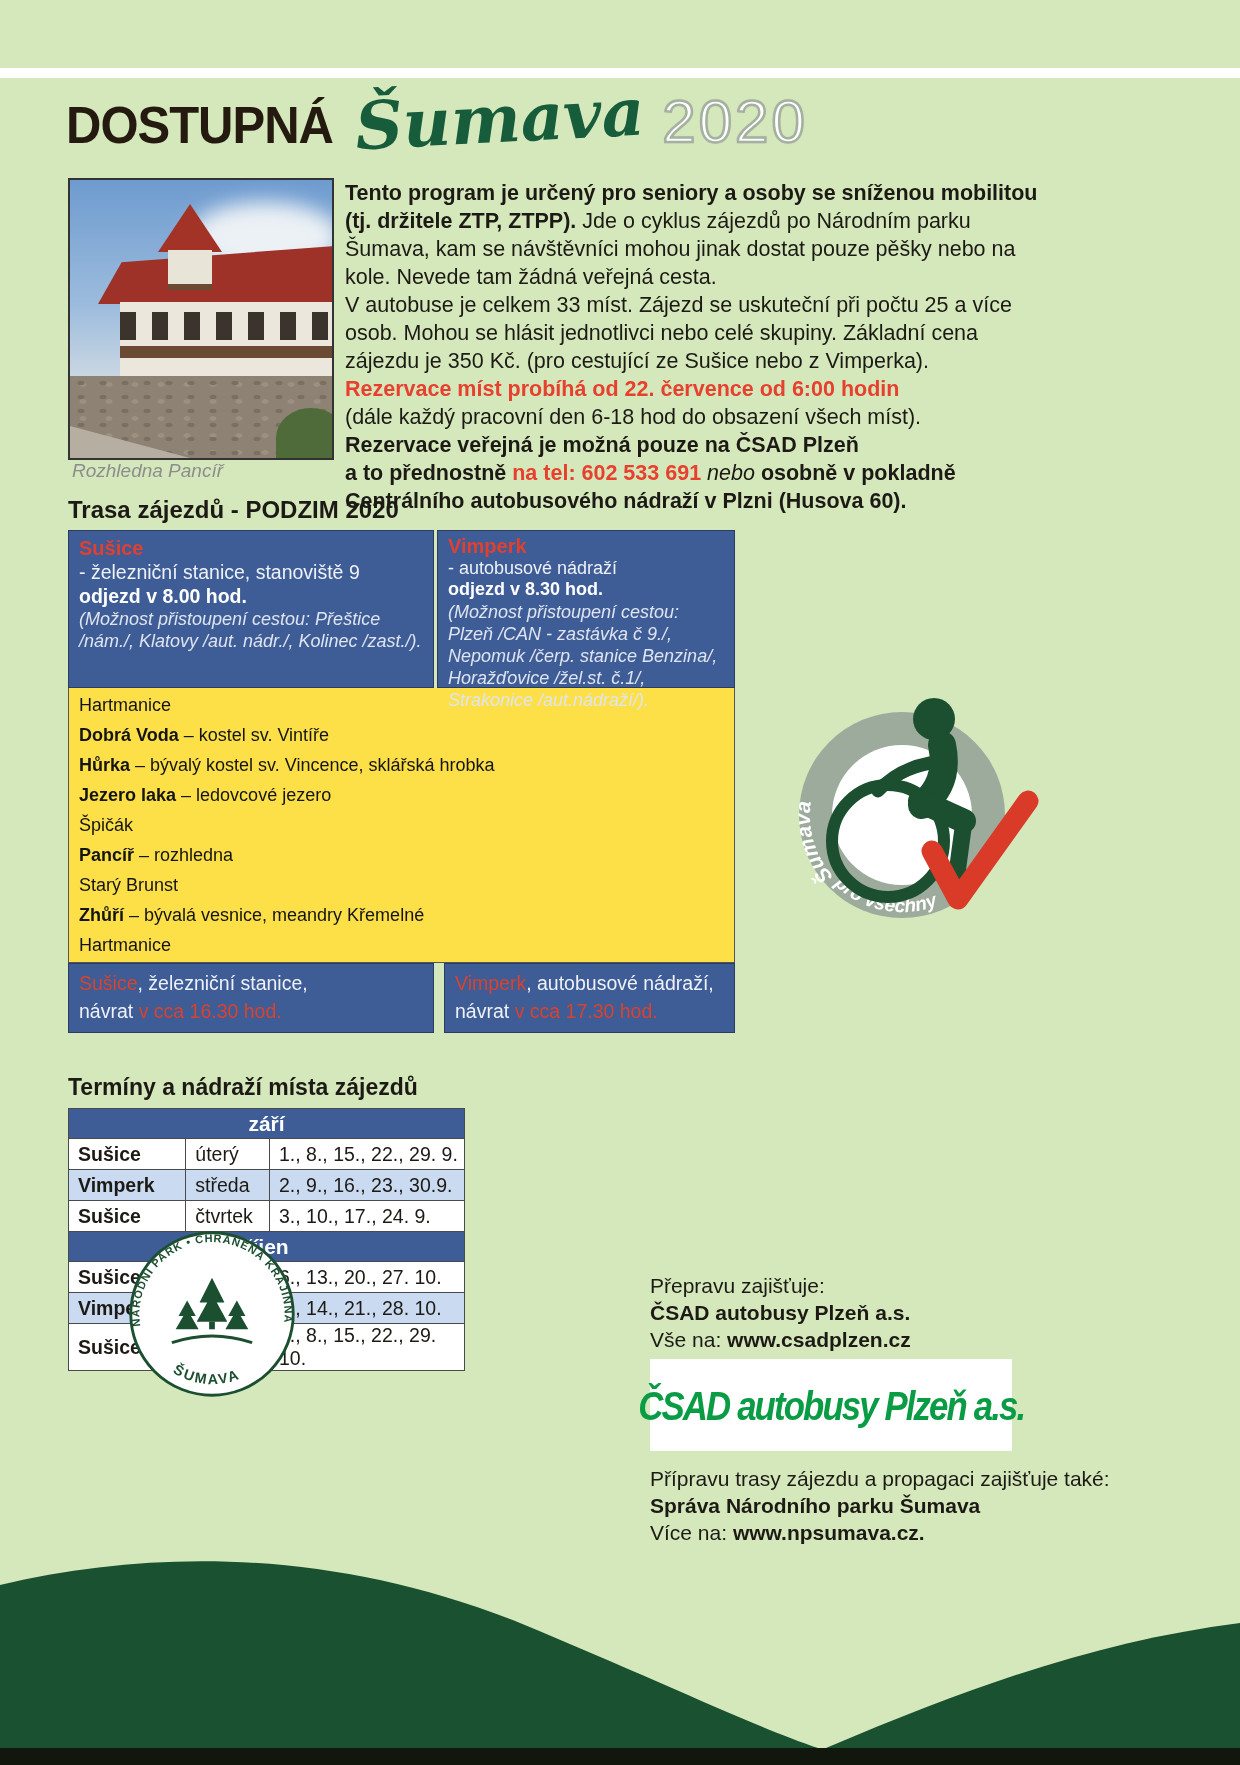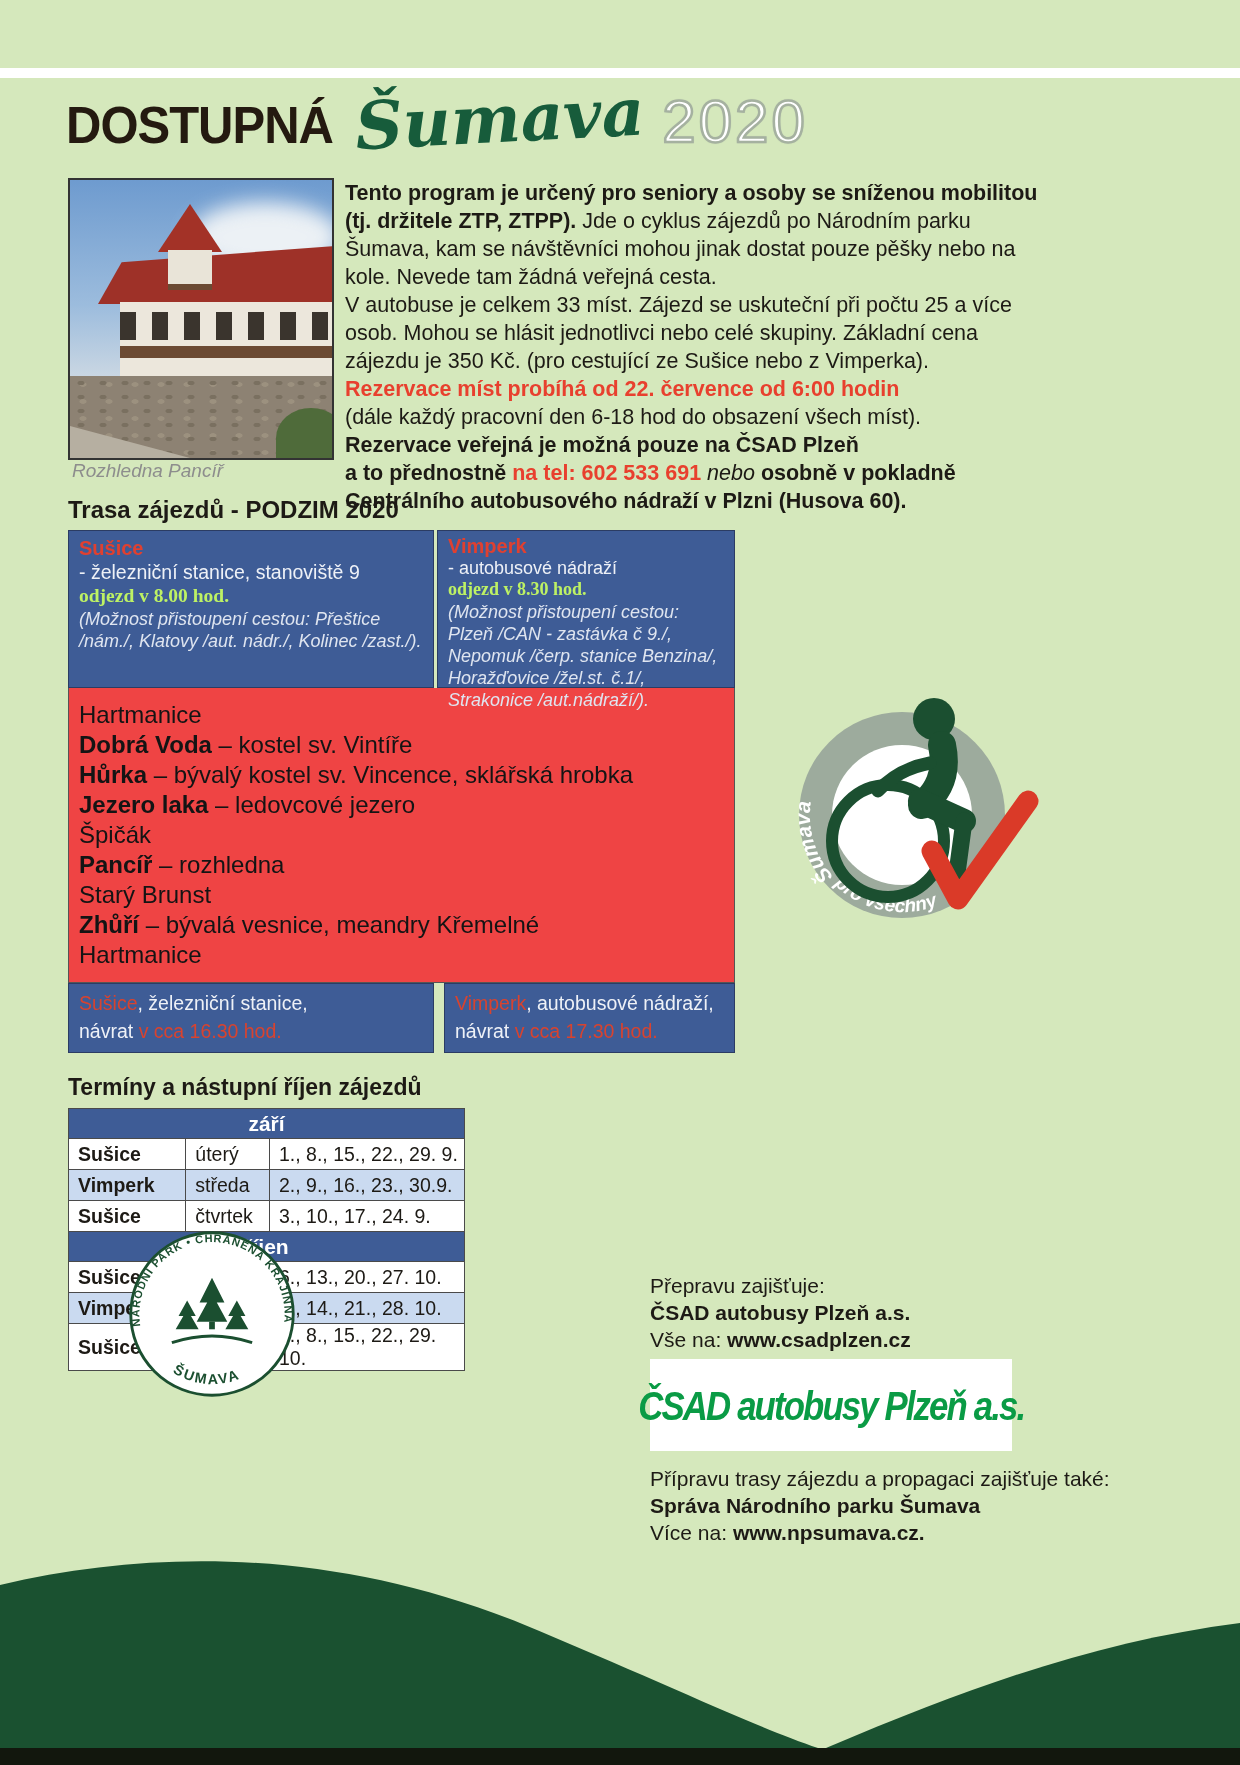--- a/index.html
+++ b/index.html
@@ -47,24 +47,24 @@
   .i{font-style:italic;}
   .red{color:#e8402e;}
   
   .h-route{position:absolute;left:68px;top:496px;font-size:24px;font-weight:bold;}
   .route{position:absolute;left:68px;top:530px;width:667px;}
   .row-top{display:flex;gap:3px;}
   .bcell{background:#3e5c96;box-sizing:border-box;padding:5px 10px;border:1px solid #2b3c63;color:#eef1f7;}
   .cl{width:366px;height:158px;font-size:19.5px;line-height:24px;}
   .cr{flex:1;height:158px;font-size:18px;line-height:21.5px;}
   .city-red{color:#e04030;font-weight:bold;font-size:20px;}
-  .depart{color:#bef264;font-weight:bold;font-family:Liberation Serif, serif;}
+  .depart{color:#ffffff;font-weight:bold;}
   .note{font-style:italic;color:#dfe5f0;font-size:18px;line-height:22px;}
-  .stops{background:#ef4444;border:1px solid #555;border-top:none;padding:12px 10px;
-         font-size:24px;line-height:30px;color:#141414;}
+  .stops{background:#fde047;border:1px solid #555;border-top:none;padding:2px 10px;
+         font-size:18px;line-height:30px;color:#141414;}
   .row-bot{display:flex;gap:10px;}
   .rb{height:70px;font-size:19.5px;line-height:28px;}
   .rb .city-red{font-size:19.5px;font-weight:normal;color:#d8432f;}
   .rb .time-red{color:#d8432f;}
   
   .badge{position:absolute;left:782px;top:690px;width:260px;height:250px;overflow:visible;}
   
   .h-sched{position:absolute;left:68px;top:1074px;font-size:23px;font-weight:bold;}
   table.sched{position:absolute;left:68px;top:1108px;border-collapse:collapse;width:397px;
               font-size:19.5px;border:1px solid #333;}
@@ -182,21 +182,21 @@
       <circle cx="-14" cy="26" r="56" stroke-width="12"></circle>
       <circle cx="32" cy="-96" r="21" fill="#1b4f30" stroke="none"></circle>
       <path d="M 40,-70 Q 48,-32 20,-10" stroke-width="28"></path>
       <path d="M 18,-14 L 62,6" stroke-width="24"></path>
       <path d="M 62,6 L 55,58" stroke-width="17"></path>
       <path d="M 28,-52 Q -4,-46 -24,-24" stroke-width="13"></path>
     </g>
     <path d="M 30,36 L 56,84 L 126,-14" stroke="#da3a28" stroke-width="21" fill="none" stroke-linecap="round" stroke-linejoin="round"></path>
   </svg>
 
-  <div class="h-sched">Termíny a nástupní říjen zájezdů</div>
+  <div class="h-sched">Termíny a nádraží místa zájezdů</div>
   <table class="sched">
     <tbody>
         <tr>
           <td class="mh" colspan="3">září</td>
         </tr>
     <tr>
       <td class="c-city">Sušice</td>
       <td class="c-day">úterý</td>
       <td class="c-dates">1., 8., 15., 22., 29. 9.</td>
     </tr>

